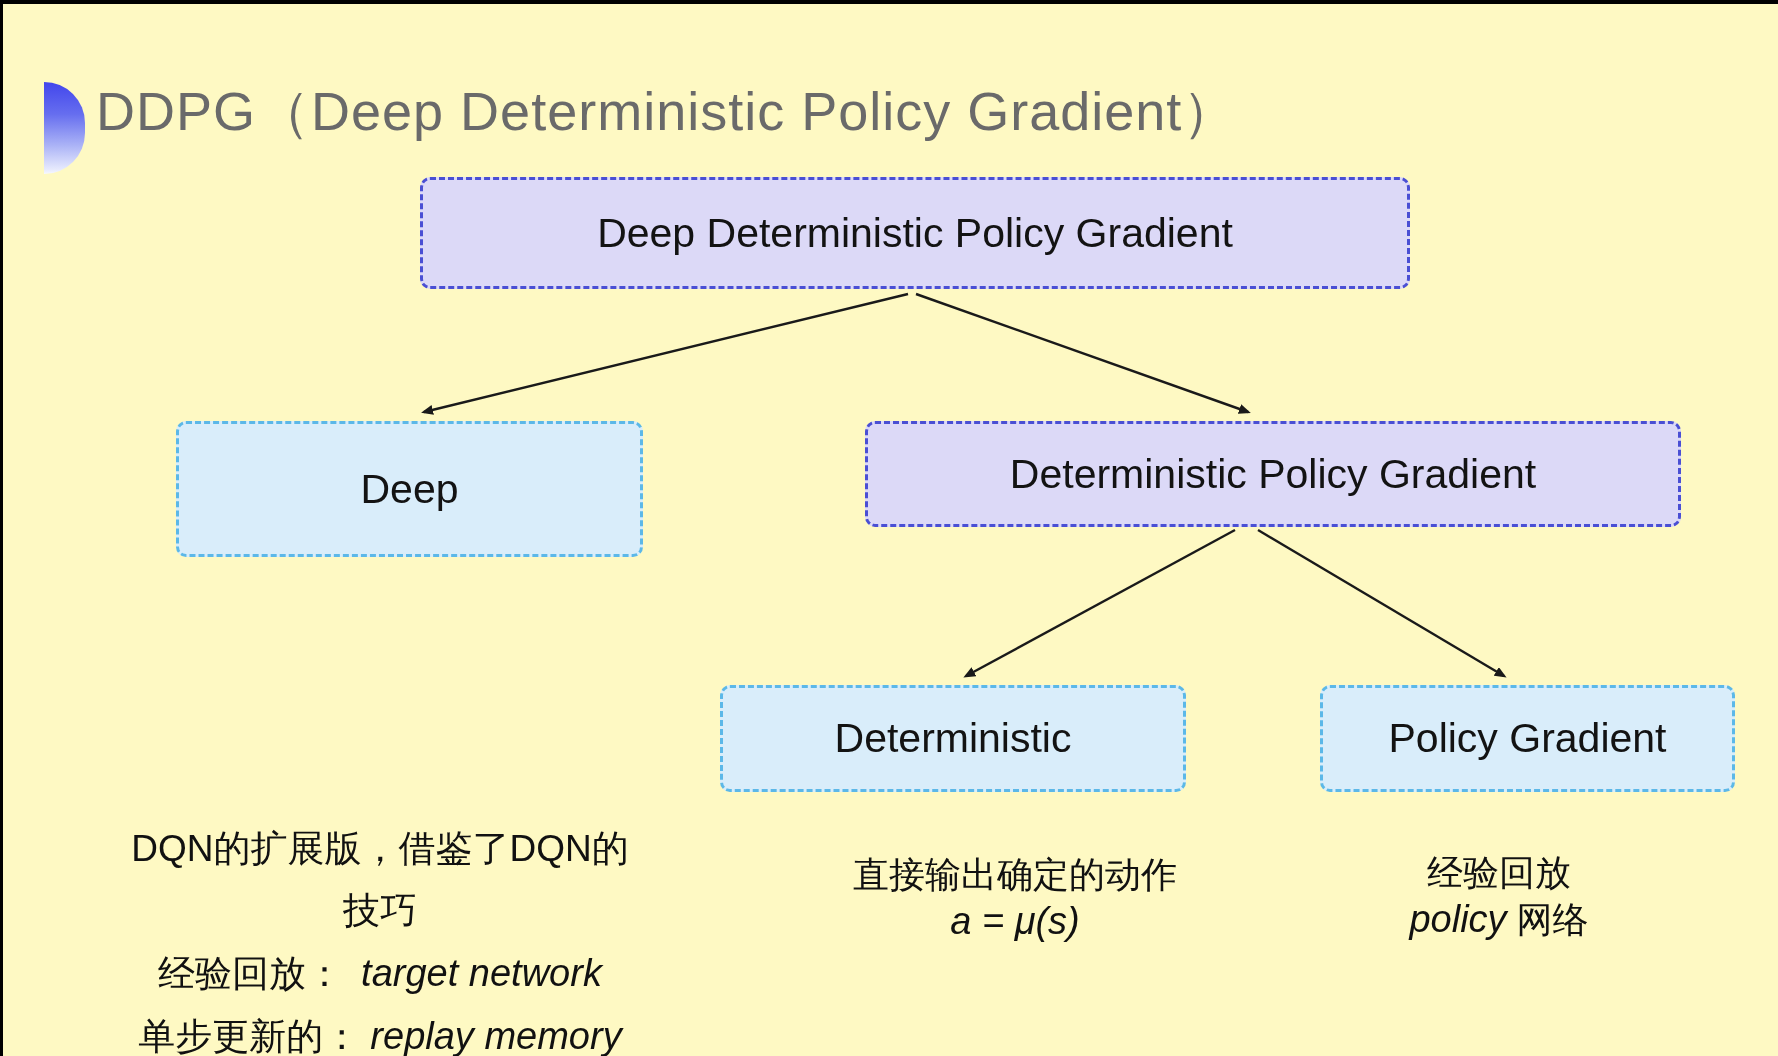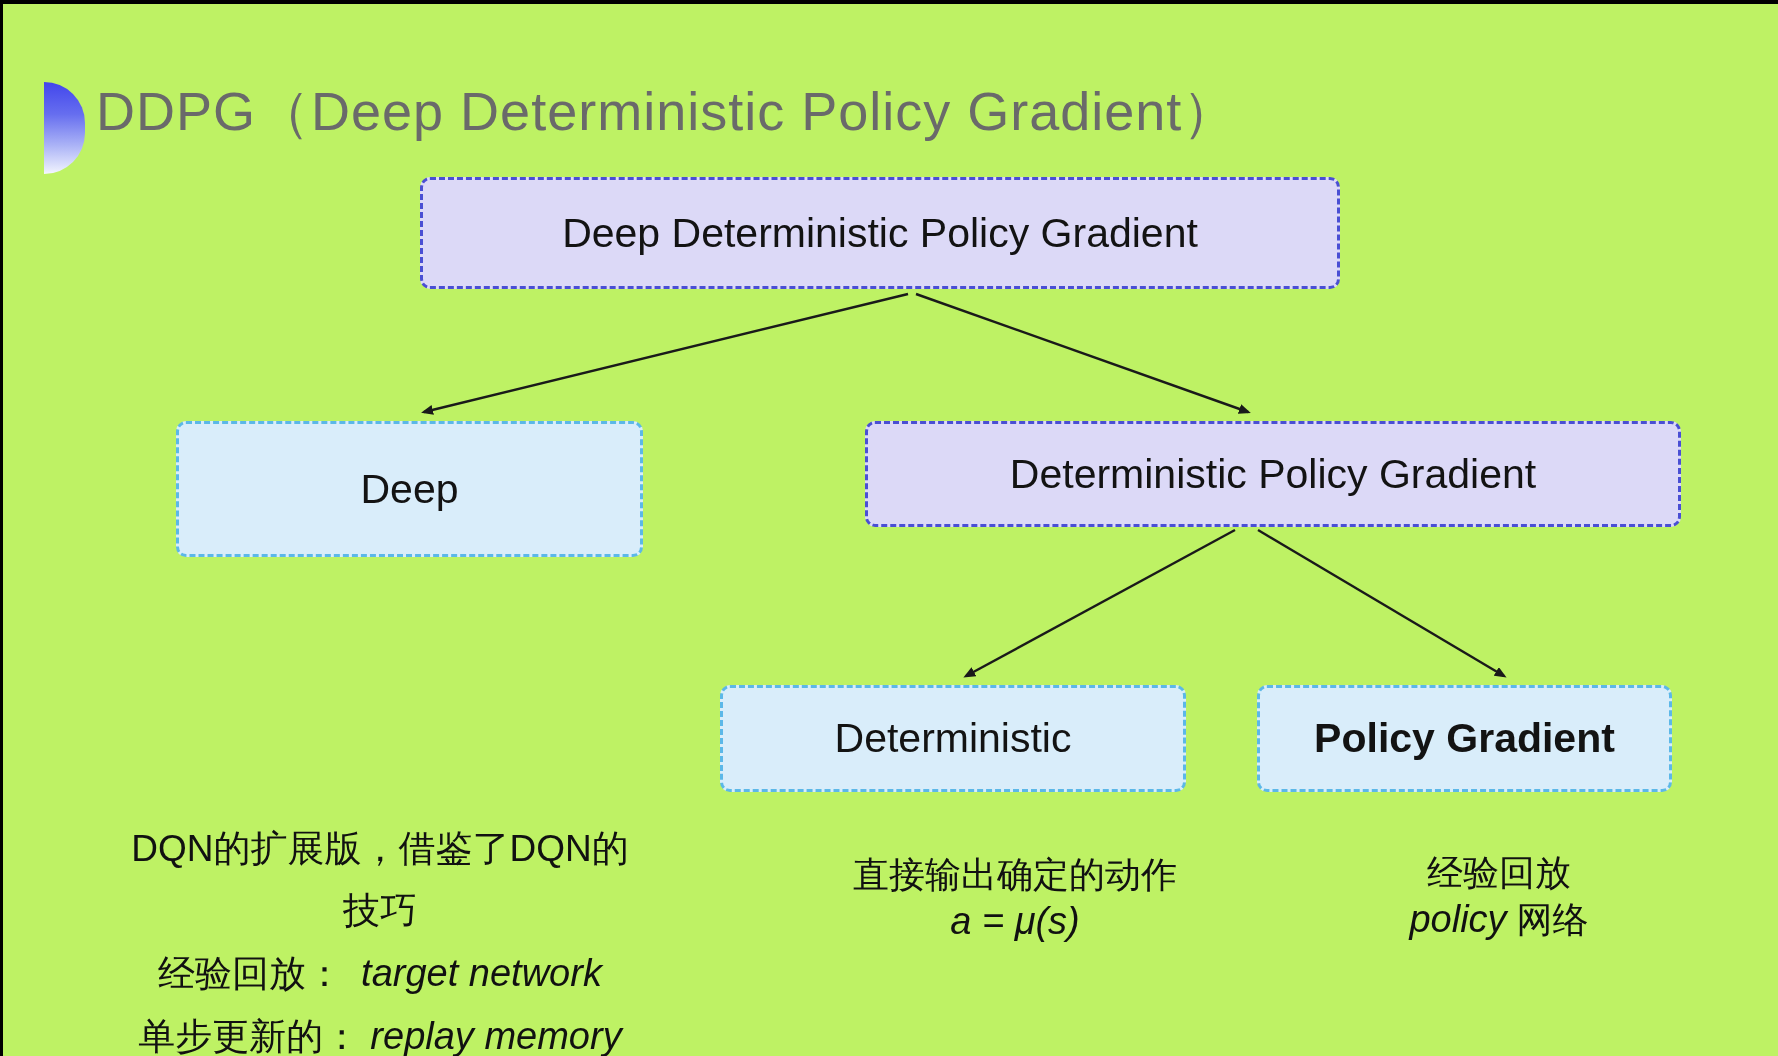--- a/index.html
+++ b/index.html
@@ -1,17 +1,17 @@
 <!DOCTYPE html>
 <html><head>
 <meta charset="utf-8">
 <style>
   html,body{margin:0;padding:0;background:#ffffff;}
   .canvas{
-    position:relative;width:1778px;height:1056px;background:#bef264;
+    position:relative;width:1778px;height:1056px;background:#fef9c3;
     font-family:"Liberation Sans",sans-serif;overflow:hidden;
   }
   .edge-top{position:absolute;left:0;top:0;width:100%;height:4px;background:#000;}
   .edge-left{position:absolute;left:0;top:0;width:3px;height:100%;background:#000;}
 
   .title-accent{
     position:absolute;left:44px;top:82px;width:41px;height:92px;
     border-radius:0 46px 46px 0 / 0 46px 46px 0;
     background:linear-gradient(180deg,#4246ec 0%,#666eef 35%,#a9b1f6 68%,#e7eafd 95%,#f7f8ff 100%);
   }
@@ -21,25 +21,25 @@
   }
 
   .box{
     position:absolute;display:flex;align-items:center;justify-content:center;
     border-radius:10px;color:#131313;font-size:41px;font-weight:500;
     box-sizing:border-box;text-align:center;
   }
   .box.purple{background:#dcd9f7;border:3px dashed #4a4fd4;}
   .box.cyan{background:#d9edfa;border:3px dashed #5cb8e8;}
 
-  #node-root{left:420px;top:177px;width:920px;height:112px;}
+  #node-root{left:420px;top:177px;width:990px;height:112px;}
   #node-deep{left:176px;top:421px;width:467px;height:136px;}
   #node-dpg{left:865px;top:421px;width:816px;height:106px;}
   #node-det{left:720px;top:685px;width:466px;height:107px;}
-  #node-pg{left:1257px;top:685px;width:415px;height:107px;font-weight:bold;}
+  #node-pg{left:1320px;top:685px;width:415px;height:107px;}
 
   .arrows{position:absolute;left:0;top:0;width:1778px;height:1056px;pointer-events:none;}
 
   .note{position:absolute;text-align:center;color:#111;}
   .note .cn{font-family:"Liberation Sans",sans-serif;font-style:normal;}
   .note .math{
     font-family:Liberation Sans, sans-serif;font-style:italic;font-size:38px;
   }
   #note-left{left:120px;top:818px;width:520px;font-size:37px;line-height:62px;}
   #note-mid{left:770px;top:852px;width:490px;font-size:36px;line-height:46px;}

